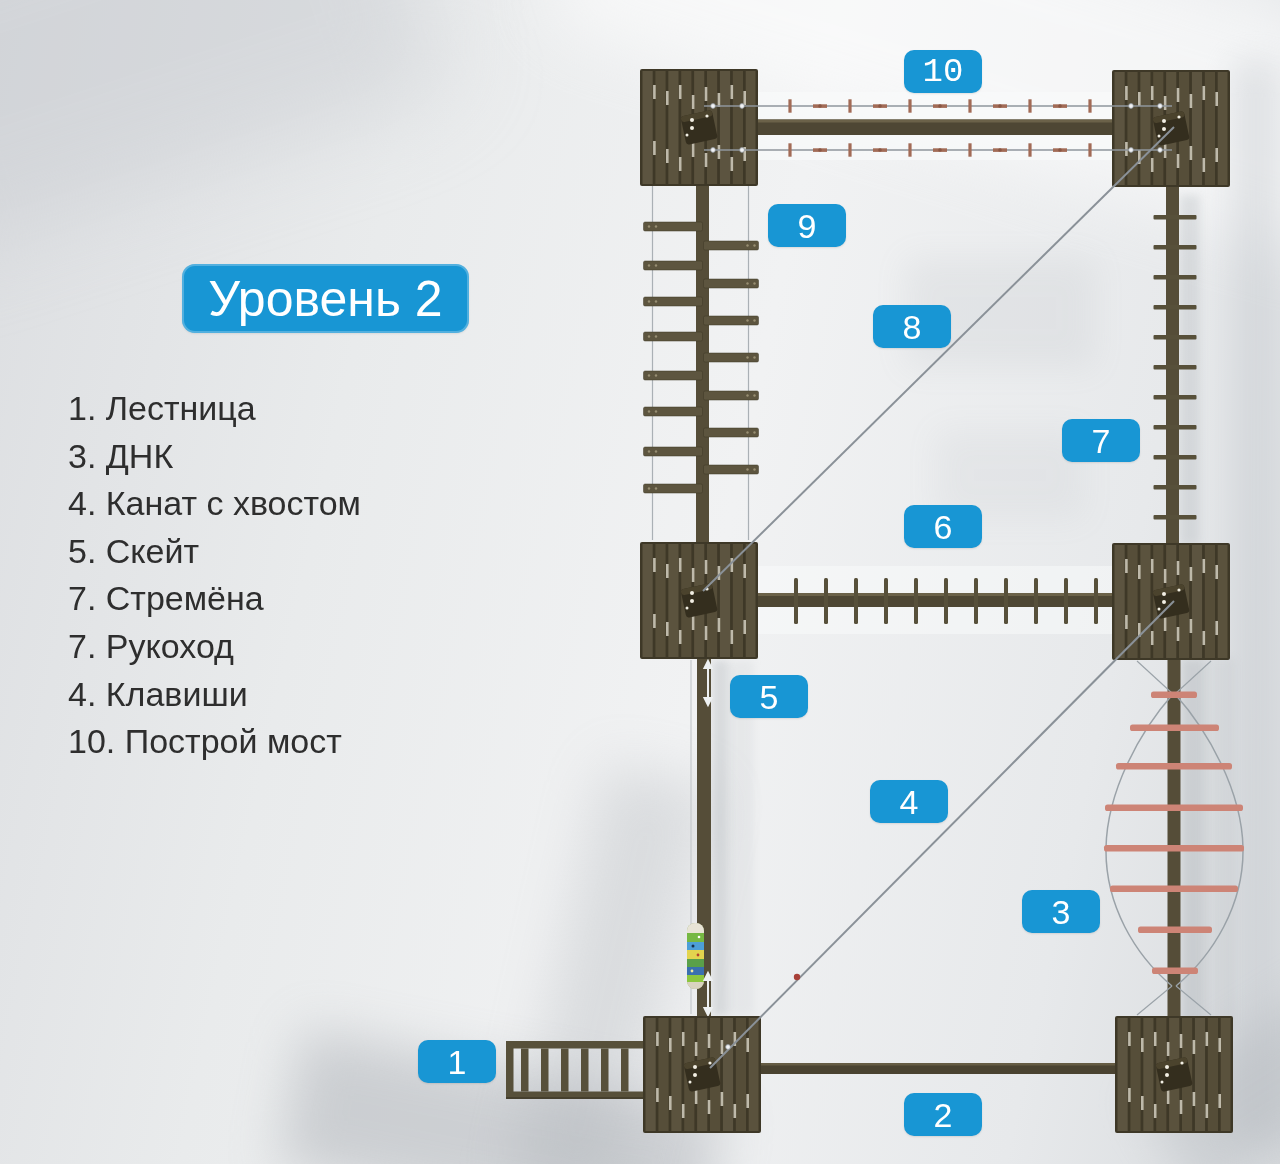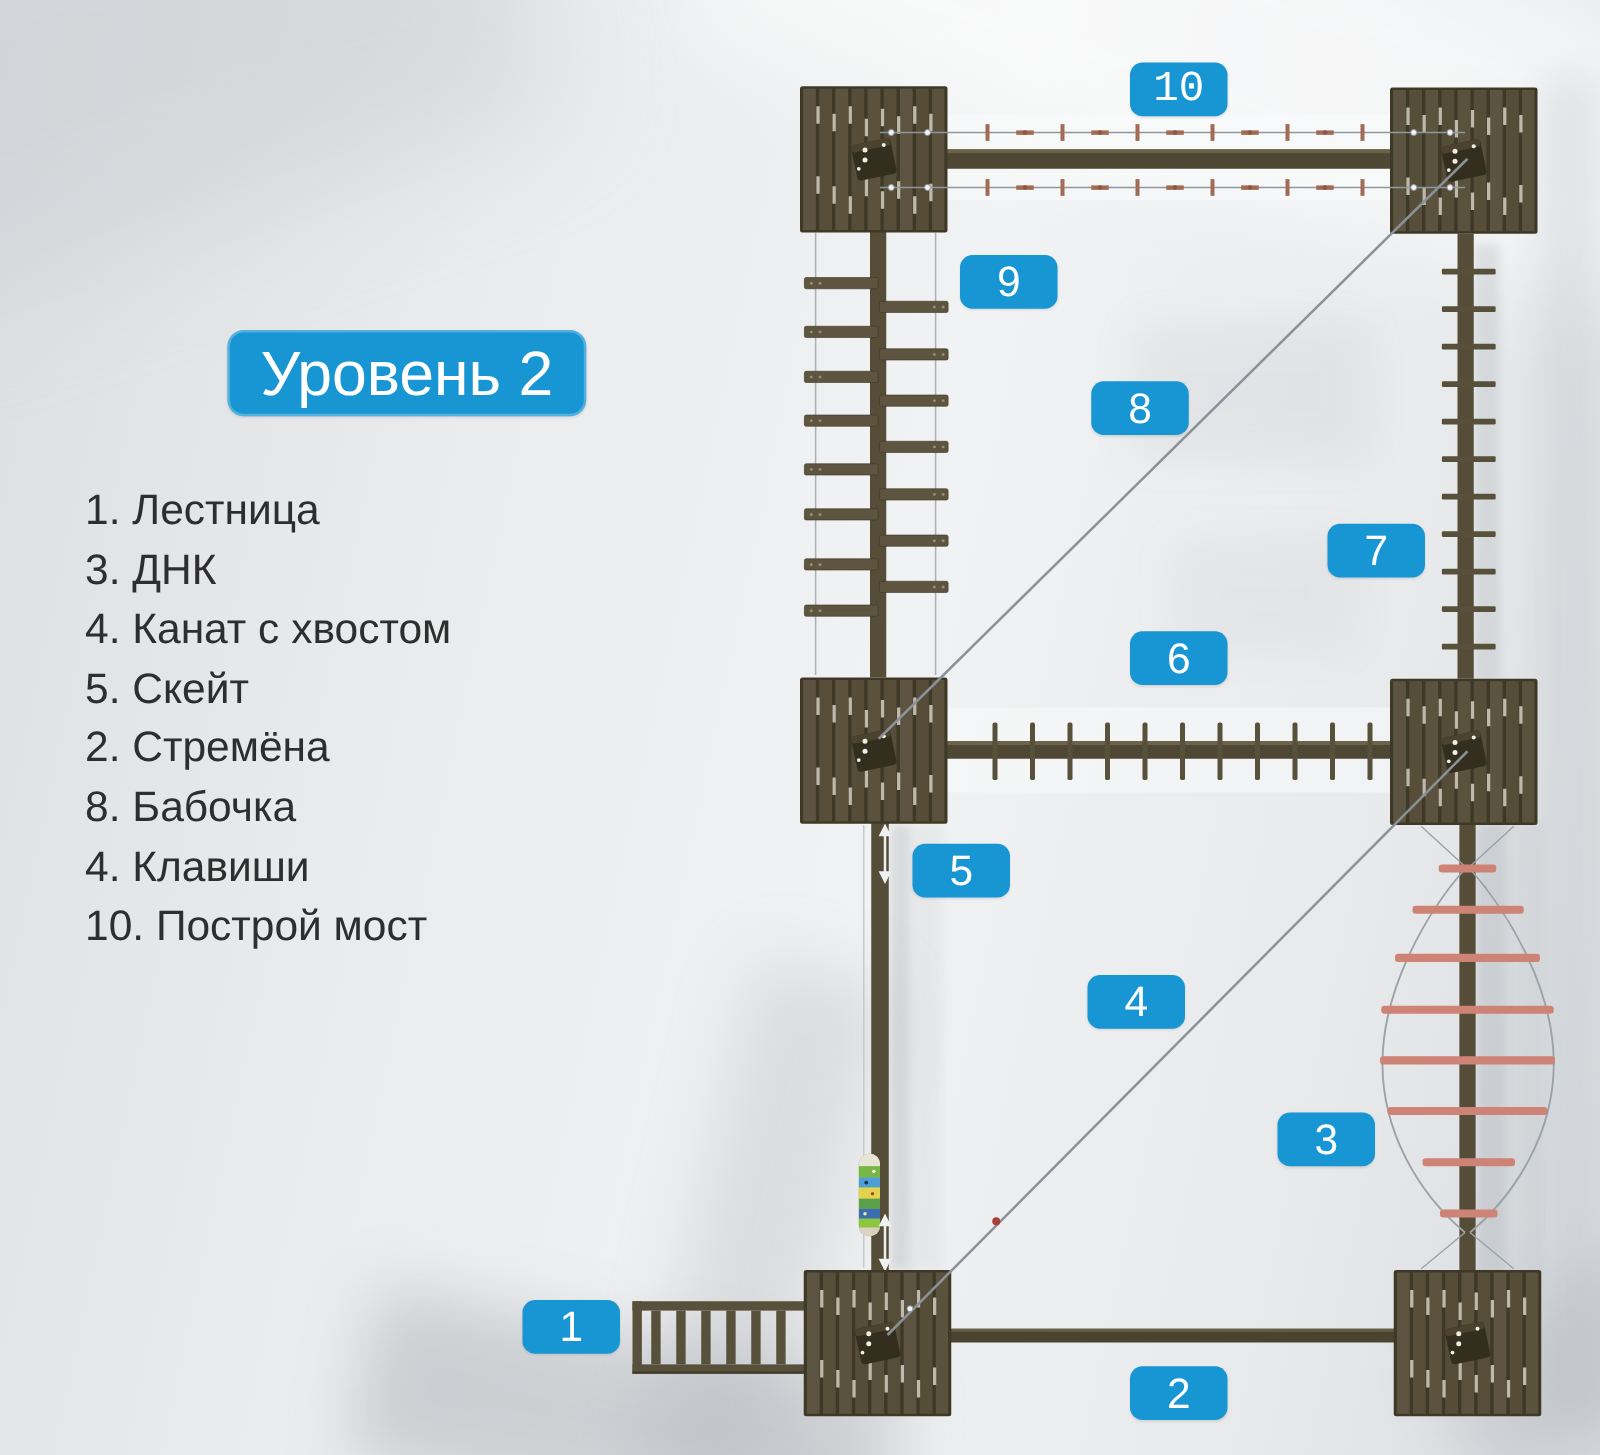--- a/index.html
+++ b/index.html
@@ -349,22 +349,22 @@
 
   <div class="title-box accent-bg" style="background-color: rgb(24, 150, 212); margin-top: 16px;">
     <span>Уровень 2</span>
   </div>
 
   <div class="legend">
     <div>1. Лестница</div>
     <div>3. ДНК</div>
     <div>4. Канат с хвостом</div>
     <div>5. Скейт</div>
-    <div>2. Стремёна</div>
-    <div>8. Бабочка</div>
+    <div>7. Стремёна</div>
+    <div>7. Рукоход</div>
     <div>4. Клавиши</div>
     <div>10. Построй мост</div>
   </div>
 
   <div class="marker accent-bg" id="m1" style="background-color: rgb(24, 150, 212);">1</div>
   <div class="marker accent-bg" id="m2" style="background-color: rgb(24, 150, 212);">2</div>
   <div class="marker accent-bg" id="m3" style="background-color: rgb(24, 150, 212);">3</div>
   <div class="marker accent-bg" id="m4" style="background-color: rgb(24, 150, 212);">4</div>
   <div class="marker accent-bg" id="m5" style="background-color: rgb(24, 150, 212);">5</div>
   <div class="marker accent-bg" id="m6" style="background-color: rgb(24, 150, 212);">6</div>

